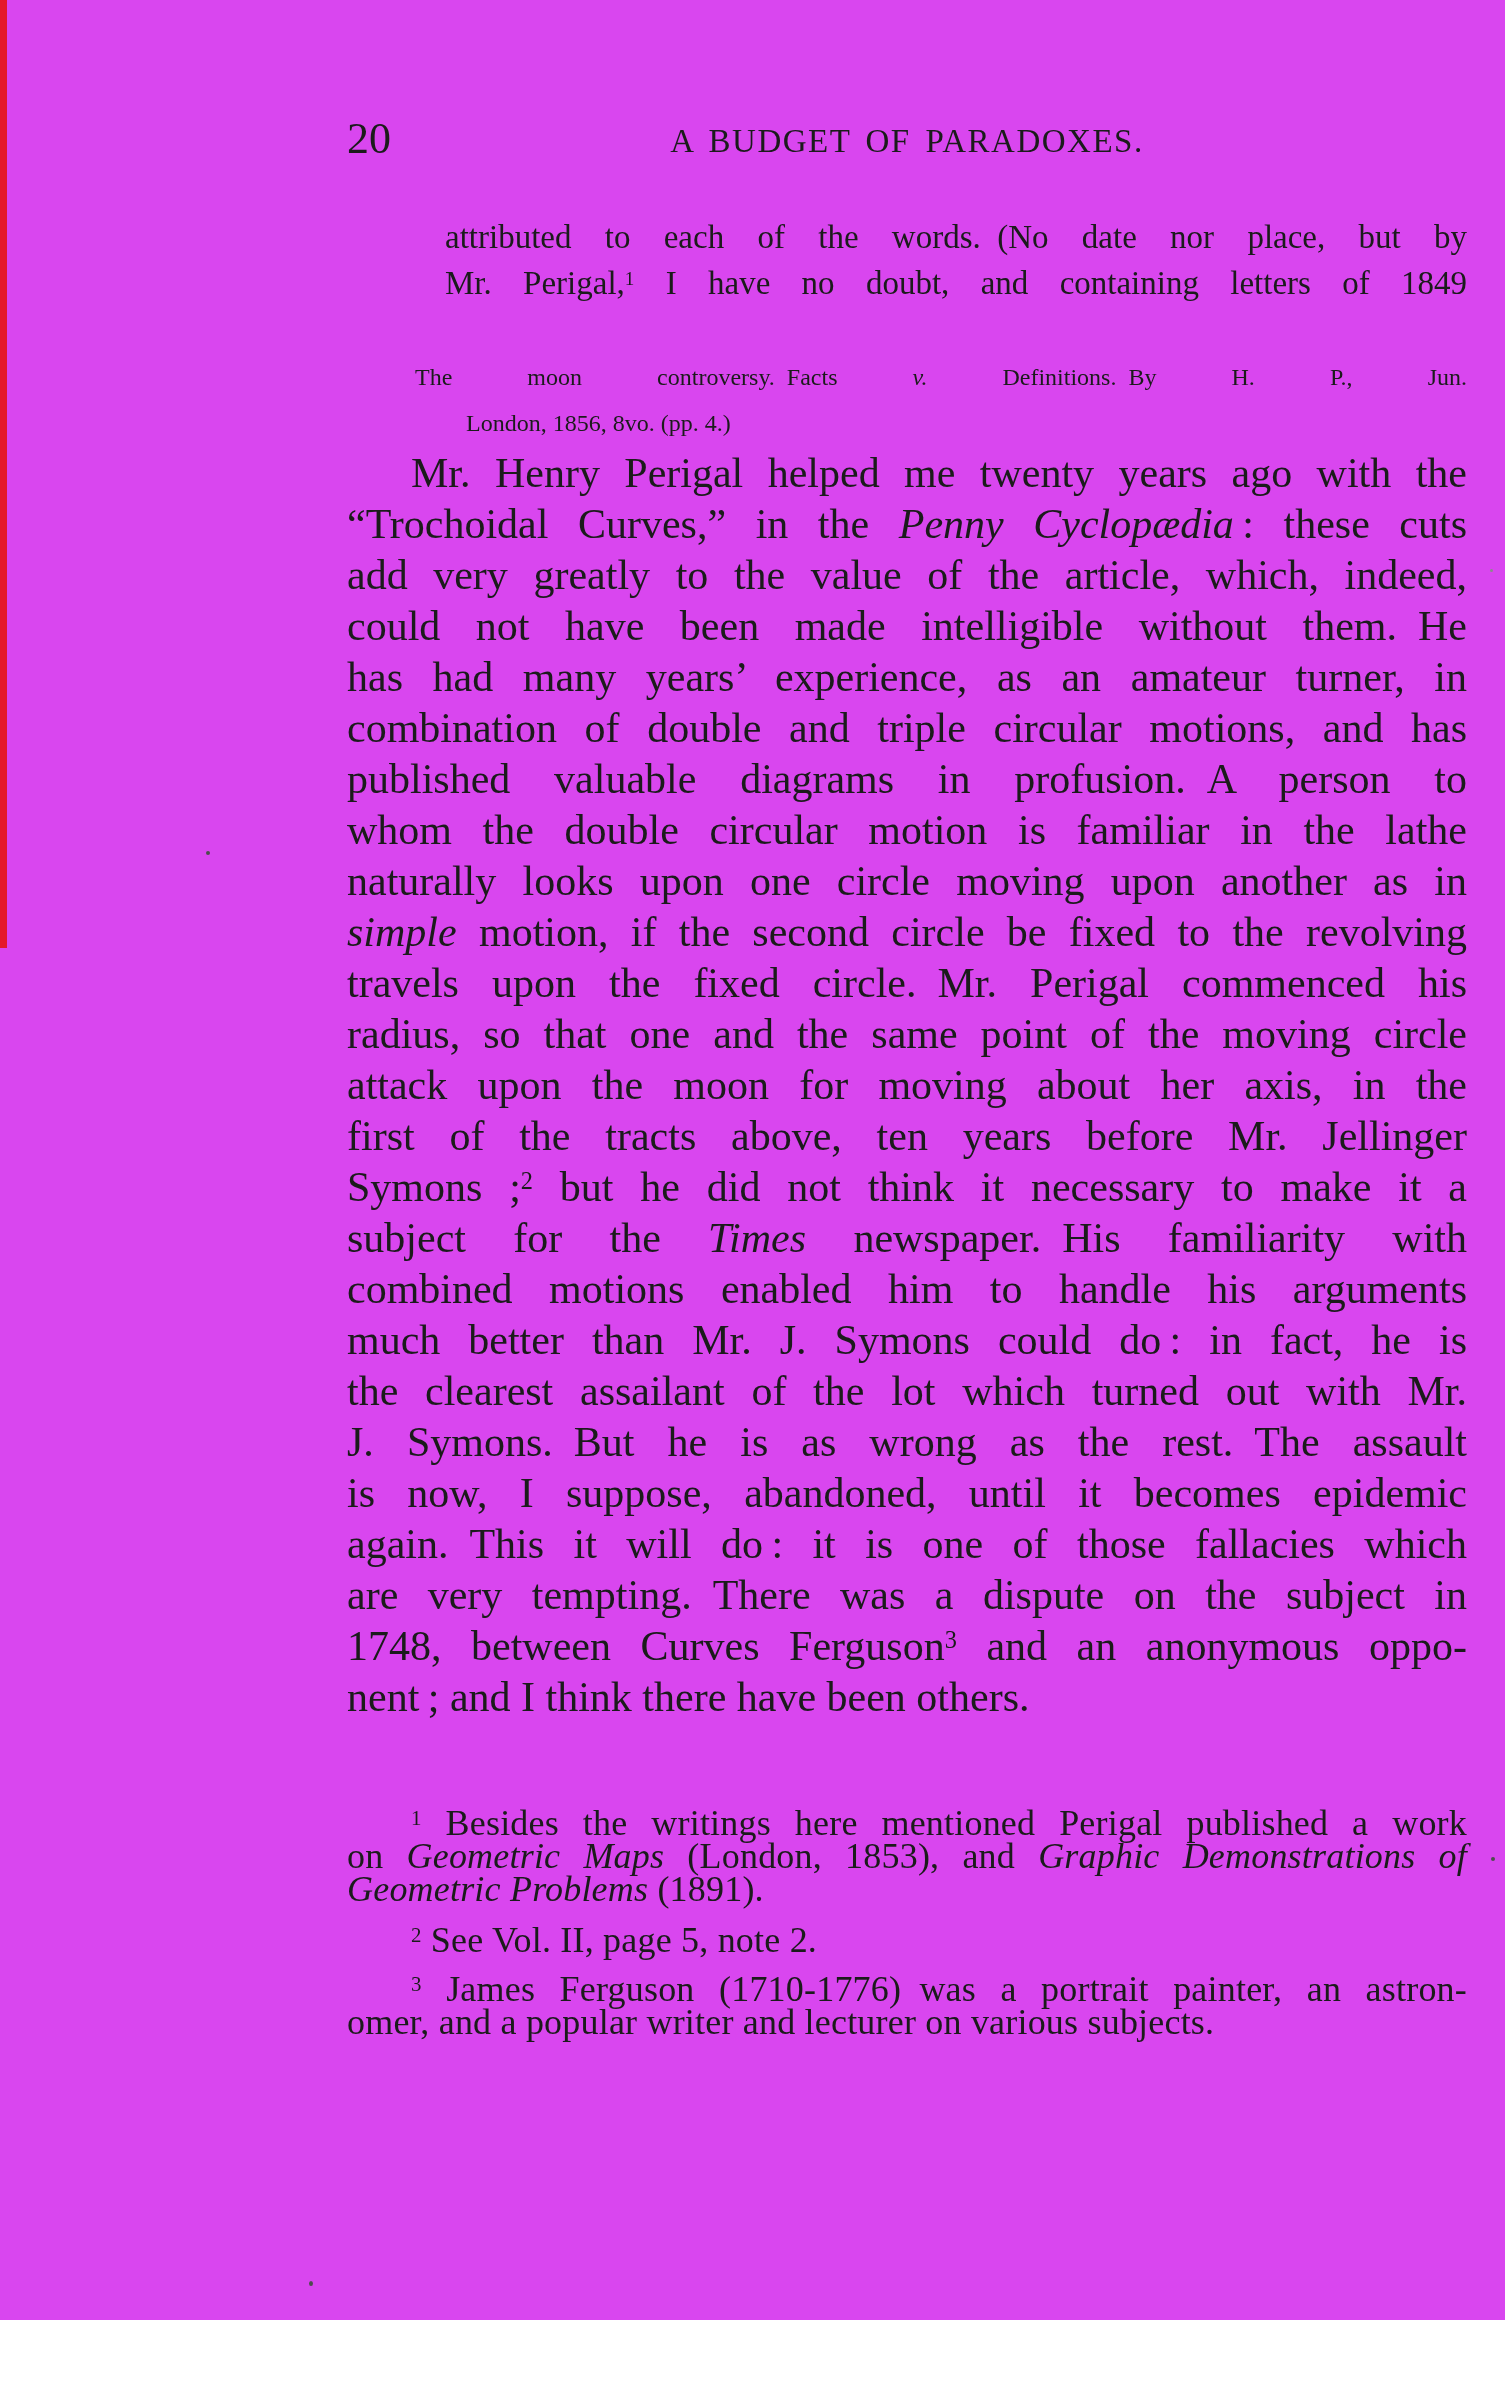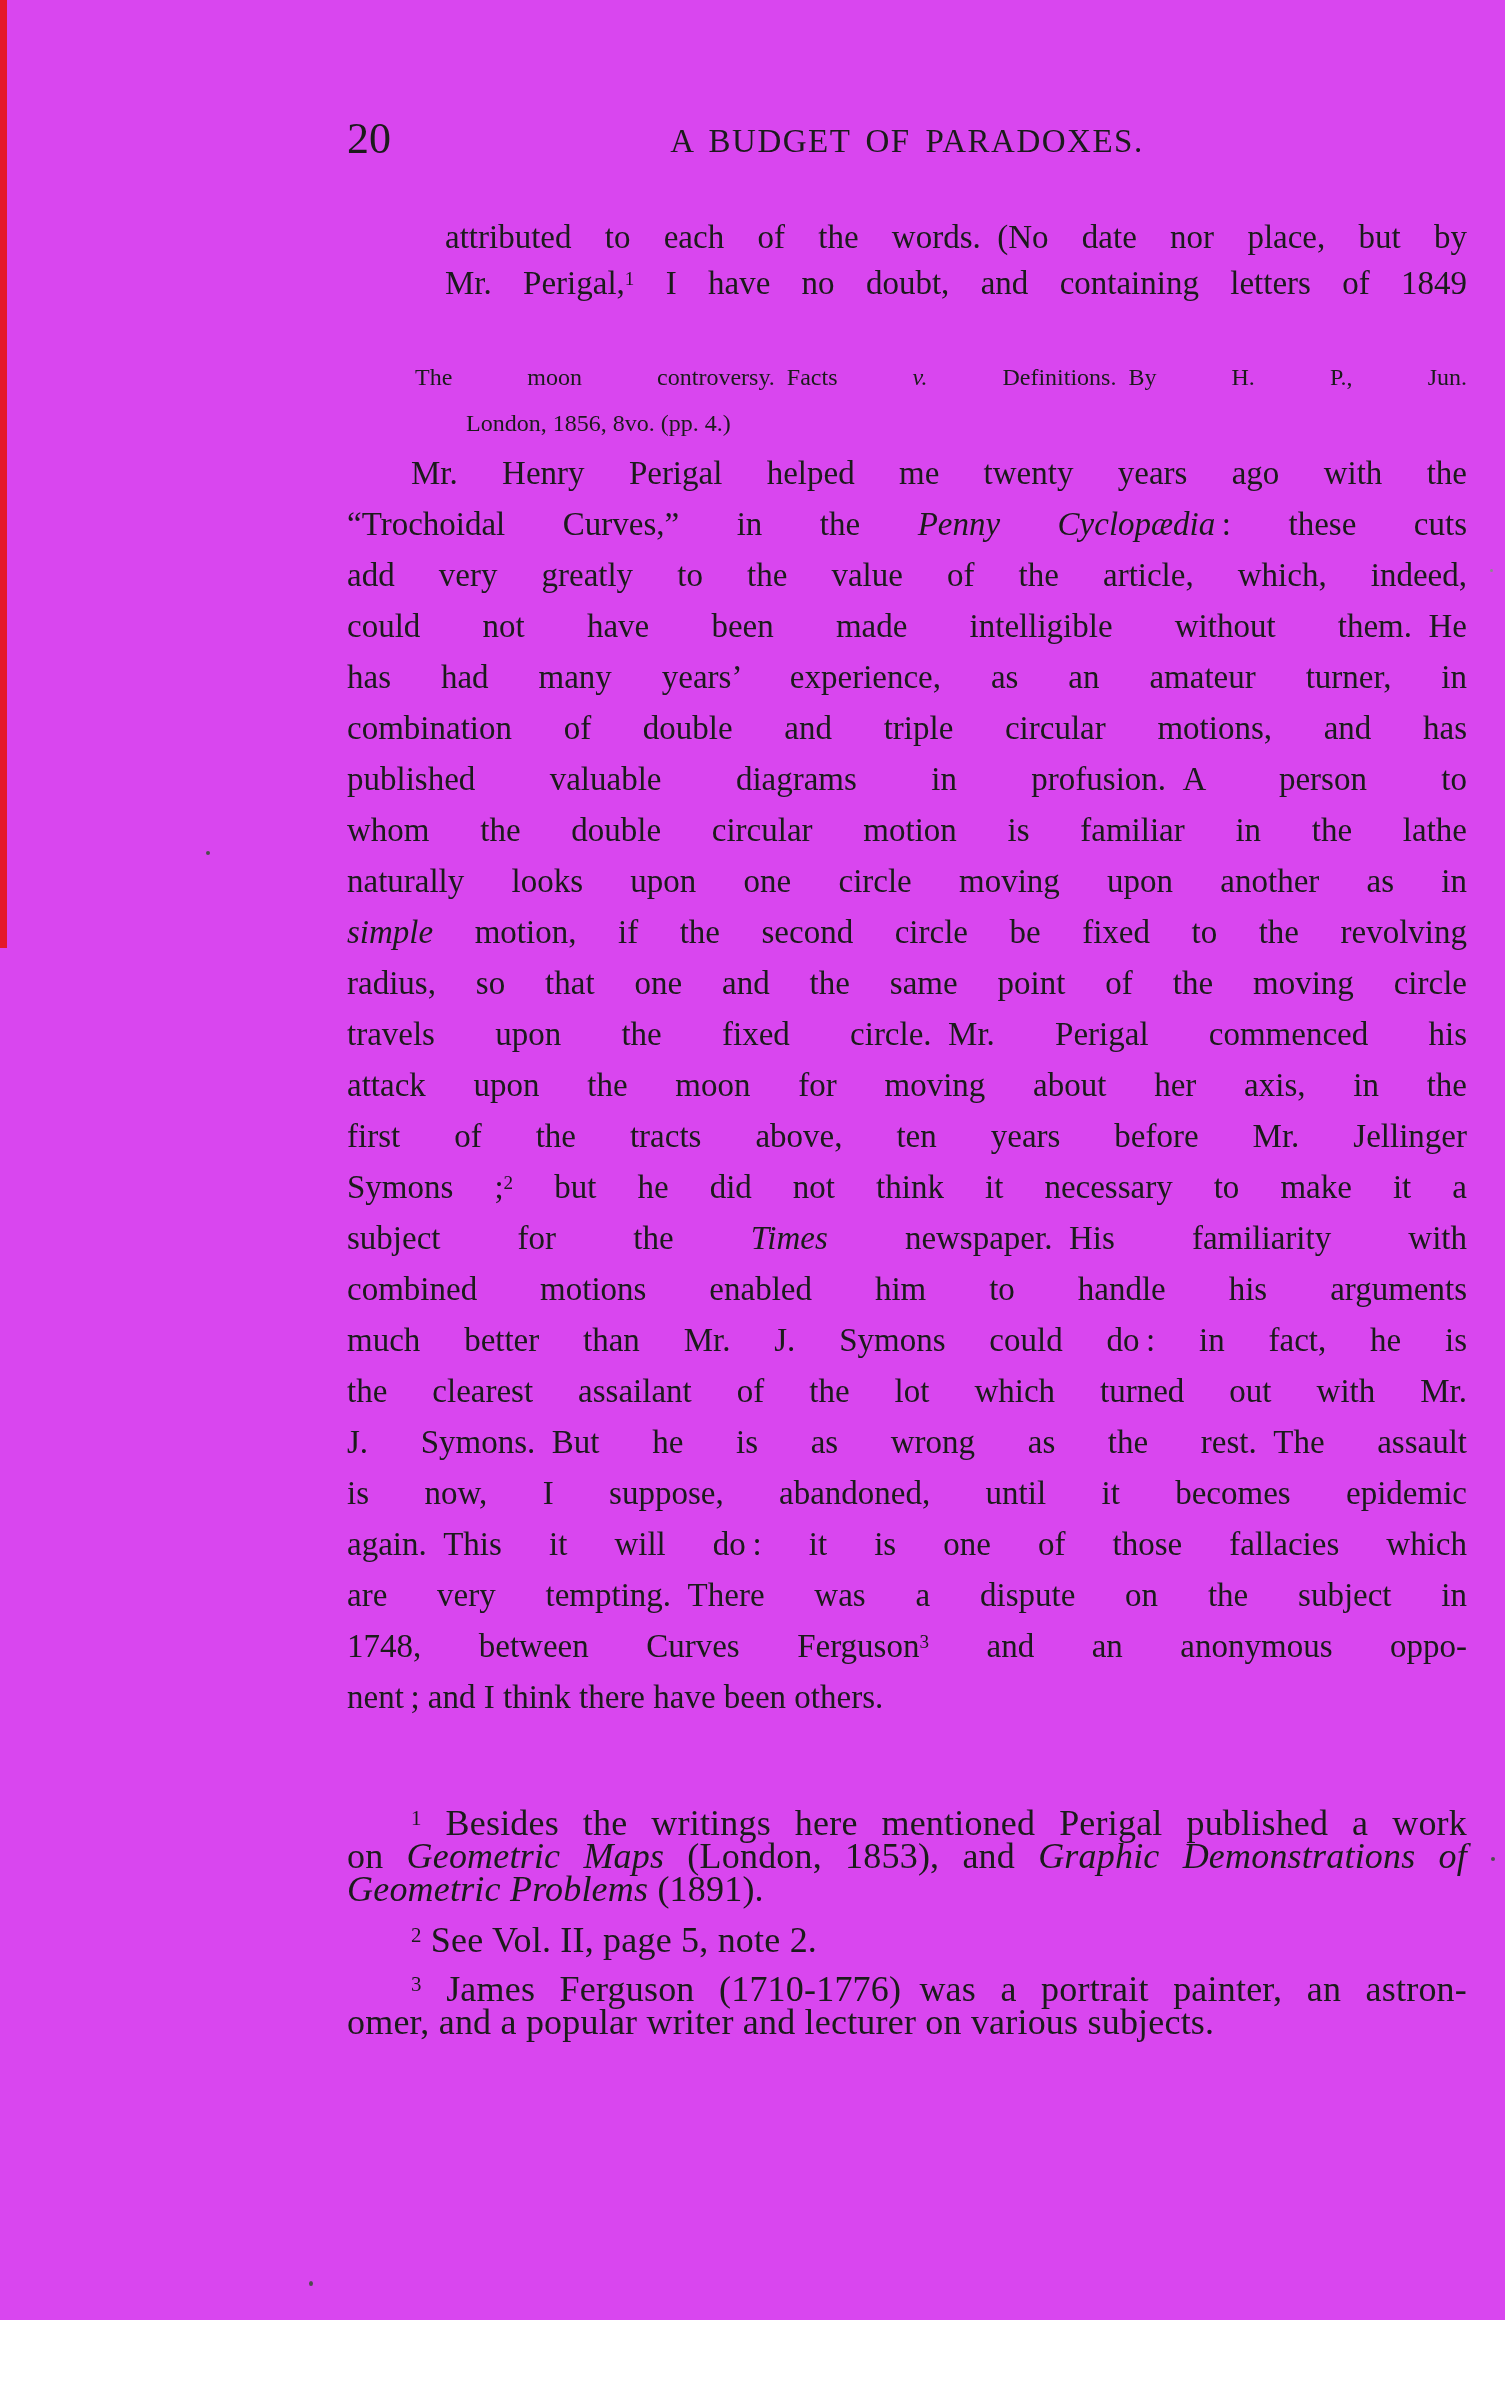--- a/index.html
+++ b/index.html
@@ -37,21 +37,21 @@
   .line.last{text-align:left;text-align-last:left;}
   em{font-style:italic;}
   .sup{font-size:0.58em;vertical-align:0.48em;line-height:0;}
 
   .entry1{top:214px;font-size:33px;line-height:46px;}
   .entry1 .line{margin-left:98px;}
   .entry2{top:354px;font-size:24px;line-height:46px;}
   .entry2 .line{margin-left:119px;}
   .entry2 .line.first{margin-left:68px;}
 
-  .para{top:448px;font-size:33px;line-height:51px;}
+  .para{top:448px;font-size:42px;line-height:51px;}
   .para .line.first{text-indent:64px;}
 
   .fn{font-size:36px;line-height:33px;letter-spacing:0.2px;}
   .fn .line.first{text-indent:64px;}
   .fn1{top:1807px;}
   .fn2{top:1924px;}
   .fn3{top:1973px;}
 </style>
 </head>
 <body>
@@ -82,22 +82,22 @@
       <div class="line first"><span>Mr. Henry Perigal helped me twenty years ago with the</span></div>
       <div class="line"><span>“Trochoidal Curves,” in the </span><em>Penny Cyclopædia</em><span> : these cuts</span></div>
       <div class="line"><span>add very greatly to the value of the article, which, indeed,</span></div>
       <div class="line"><span>could not have been made intelligible without them. He</span></div>
       <div class="line"><span>has had many years’ experience, as an amateur turner, in</span></div>
       <div class="line"><span>combination of double and triple circular motions, and has</span></div>
       <div class="line"><span>published valuable diagrams in profusion. A person to</span></div>
       <div class="line"><span>whom the double circular motion is familiar in the lathe</span></div>
       <div class="line"><span>naturally looks upon one circle moving upon another as in</span></div>
       <div class="line"><em>simple</em><span> motion, if the second circle be fixed to the revolving</span></div>
+      <div class="line"><span>travels upon the fixed circle. Mr. Perigal commenced his</span></div>
       <div class="line"><span>radius, so that one and the same point of the moving circle</span></div>
-      <div class="line"><span>travels upon the fixed circle. Mr. Perigal commenced his</span></div>
       <div class="line"><span>attack upon the moon for moving about her axis, in the</span></div>
       <div class="line"><span>first of the tracts above, ten years before Mr. Jellinger</span></div>
       <div class="line"><span>Symons ;</span><span class="sup">2</span><span> but he did not think it necessary to make it a</span></div>
       <div class="line"><span>subject for the </span><em>Times</em><span> newspaper. His familiarity with</span></div>
       <div class="line"><span>combined motions enabled him to handle his arguments</span></div>
       <div class="line"><span>much better than Mr. J. Symons could do : in fact, he is</span></div>
       <div class="line"><span>the clearest assailant of the lot which turned out with Mr.</span></div>
       <div class="line"><span>J. Symons. But he is as wrong as the rest. The assault</span></div>
       <div class="line"><span>is now, I suppose, abandoned, until it becomes epidemic</span></div>
       <div class="line"><span>again. This it will do : it is one of those fallacies which</span></div>

